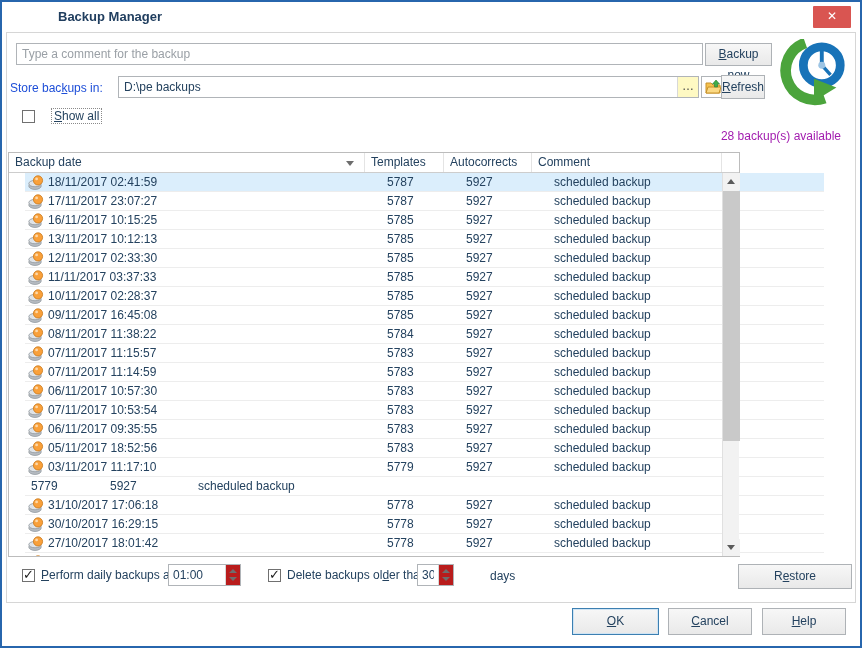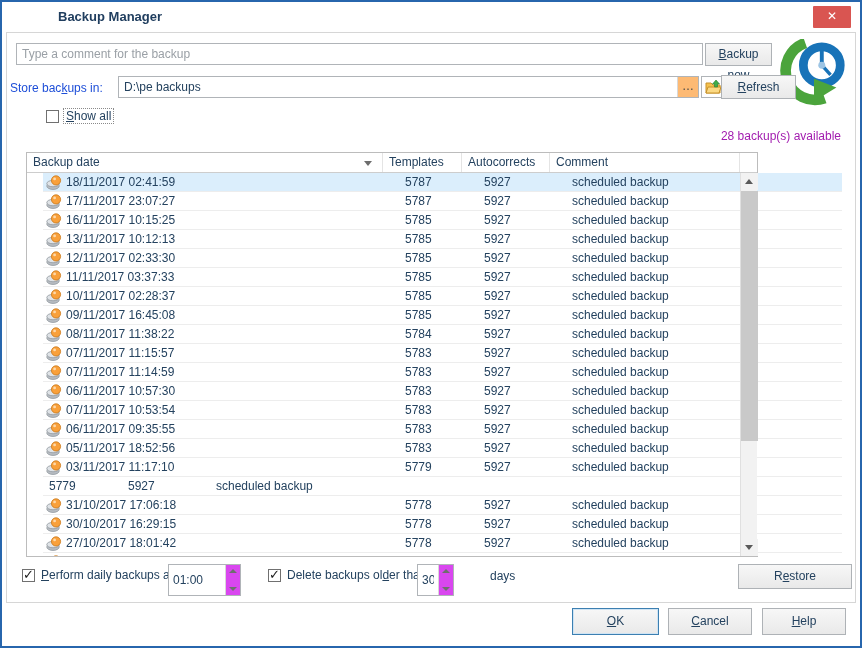--- a/index.html
+++ b/index.html
@@ -22,48 +22,48 @@
          font-family:"Liberation Sans","DejaVu Sans",sans-serif; outline:none; }
   .txt::placeholder { color:#9aa0a6; }
 
   .comment-input { position:absolute; left:9px; top:10px; width:687px; height:22px; }
 
   .btn { position:absolute; background:linear-gradient(#f7f7f7,#e9e9e9); border:1px solid #aeb2b6;
          font-size:12px; color:#24425f; text-align:center; cursor:default;
          font-family:"Liberation Sans","DejaVu Sans",sans-serif; }
   .btn u { text-decoration:underline; }
   .backup-now-btn { left:698px; top:10px; width:67px; height:23px; line-height:21px; }
-  .refresh-btn    { left:714px; top:42px; width:75px; height:24px; line-height:22px; }
+  .refresh-btn    { left:714px; top:42px; width:44px; height:24px; line-height:22px; }
   .restore-btn    { left:731px; top:531px; width:114px; height:25px; line-height:23px; }
 
   .store-label { position:absolute; left:3px; top:48px; font-size:12px; color:#1d4ed8; }
   .store-label u, .cb-label u, .showall-label u { text-decoration:underline; }
 
   .path-wrap { position:absolute; left:111px; top:43px; width:581px; height:22px; border:1px solid #b0b4b8;
-               display:flex; background:#fdba74; }
+               display:flex; background:#fef9c3; }
   .path-input { flex:1; border:none; font-size:12px; color:#24425f; padding:0 5px; outline:none;
                 font-family:"Liberation Sans","DejaVu Sans",sans-serif; }
   .ellipsis-btn { width:21px; border-left:1px solid #d8d8d8; color:#444; font-size:12px;
                   text-align:center; line-height:18px; cursor:default; }
   .folder-btn { position:absolute; left:694px; top:43px; width:24px; height:22px;
                 border:1px solid #b0b4b8; background:#fff; display:flex; align-items:center;
                 justify-content:center; cursor:default; }
 
   .checkbox { width:13px; height:13px; background:#fff; border:1px solid #707070; position:relative;
               display:inline-block; flex:none; }
   .checkbox.checked::after { content:"\2713"; position:absolute; left:0px; top:-3px; font-size:13px;
                              font-weight:bold; color:#1b1b1b; }
 
-  .showall { position:absolute; left:15px; top:76px; display:flex; align-items:center; gap:5px; font-size:12px; color:#24425f;margin-left:24px; }
+  .showall { position:absolute; left:15px; top:76px; display:flex; align-items:center; gap:17px; font-size:12px; color:#24425f; }
   .showall-label { outline:1px dotted #8a8a8a; padding:0 2px; }
 
   .count-label { position:absolute; right:14px; top:96px; font-size:12px; color:#a21caf; }
 
   
-  .tbl { position:absolute; left:19px; top:119px; width:732px; height:405px; border:1px solid #bcbcbc; background:#fff; }
+  .tbl { position:absolute; left:1px; top:119px; width:732px; height:405px; border:1px solid #bcbcbc; background:#fff; }
   .thead { position:absolute; left:0; right:0; top:0; height:20px; display:flex; border-bottom:1px solid #cdcdcd; background:#fff; }
   .th { font-size:12px; color:#24425f; padding:2px 0 0 6px; border-right:1px solid #e4e4e4; position:relative; }
   .c-date { width:356px; } .c-tpl { width:79px; } .c-auto { width:88px; } .c-comment { flex:1; }
   .th.c-scroll { width:17px; border-right:none; }
   .sort-icon { position:absolute; right:10px; top:8px; width:0; height:0;
                border-left:4px solid transparent; border-right:4px solid transparent; border-top:5px solid #6d6d6d; }
 
   .tbody { position:absolute; left:0; top:20px; bottom:0; width:815px; overflow:hidden; }
   .trow { display:flex; height:19px; border-bottom:1px solid #ededed; background:#fff; align-items:center;margin-left:16px; }
   .trow.selected { background:#dbeefc; }
@@ -77,21 +77,21 @@
   .sb-up { top:0; } .sb-down { bottom:0; }
   .sb-arrow { position:absolute; left:4px; width:0; height:0; border-left:4px solid transparent; border-right:4px solid transparent; }
   .sb-up .sb-arrow { top:6px; border-bottom:5px solid #5a5a5a; }
   .sb-down .sb-arrow { top:6px; border-top:5px solid #5a5a5a; }
   .sb-thumb { position:absolute; left:0; top:18px; width:17px; height:250px; background:#c9c9c9; }
 
   
   .cbrow { position:absolute; display:flex; align-items:center; gap:6px; font-size:12px; color:#24425f; }
   .cb-daily { left:15px; top:535px; }
   .cb-delete { left:261px; top:535px; }
-  .spin-wrap { position:absolute; height:32px; border:1px solid #b0b4b8; background:#d946ef; display:flex; }
+  .spin-wrap { position:absolute; height:22px; border:1px solid #b0b4b8; background:#b91c1c; display:flex; }
   .spin-time { left:161px; top:531px; width:73px; }
   .spin-days { left:410px; top:531px; width:37px; }
   .spin-input { flex:1; border:none; outline:none; font-size:12px; color:#24425f; padding:0 4px; width:20px;
                 font-family:"Liberation Sans","DejaVu Sans",sans-serif; }
   .spin-btns { width:15px; border-left:1px solid #d8d8d8; position:relative; }
   .spin-up, .spin-dn { position:absolute; left:3px; width:0; height:0; border-left:4px solid transparent; border-right:4px solid transparent; }
   .spin-up { top:4px; border-bottom:4px solid #6e6e6e; }
   .spin-dn { bottom:4px; border-top:4px solid #6e6e6e; }
   .days-label { position:absolute; left:455px; top:536px; font-size:12px; color:#24425f;margin-left:28px; }
 

